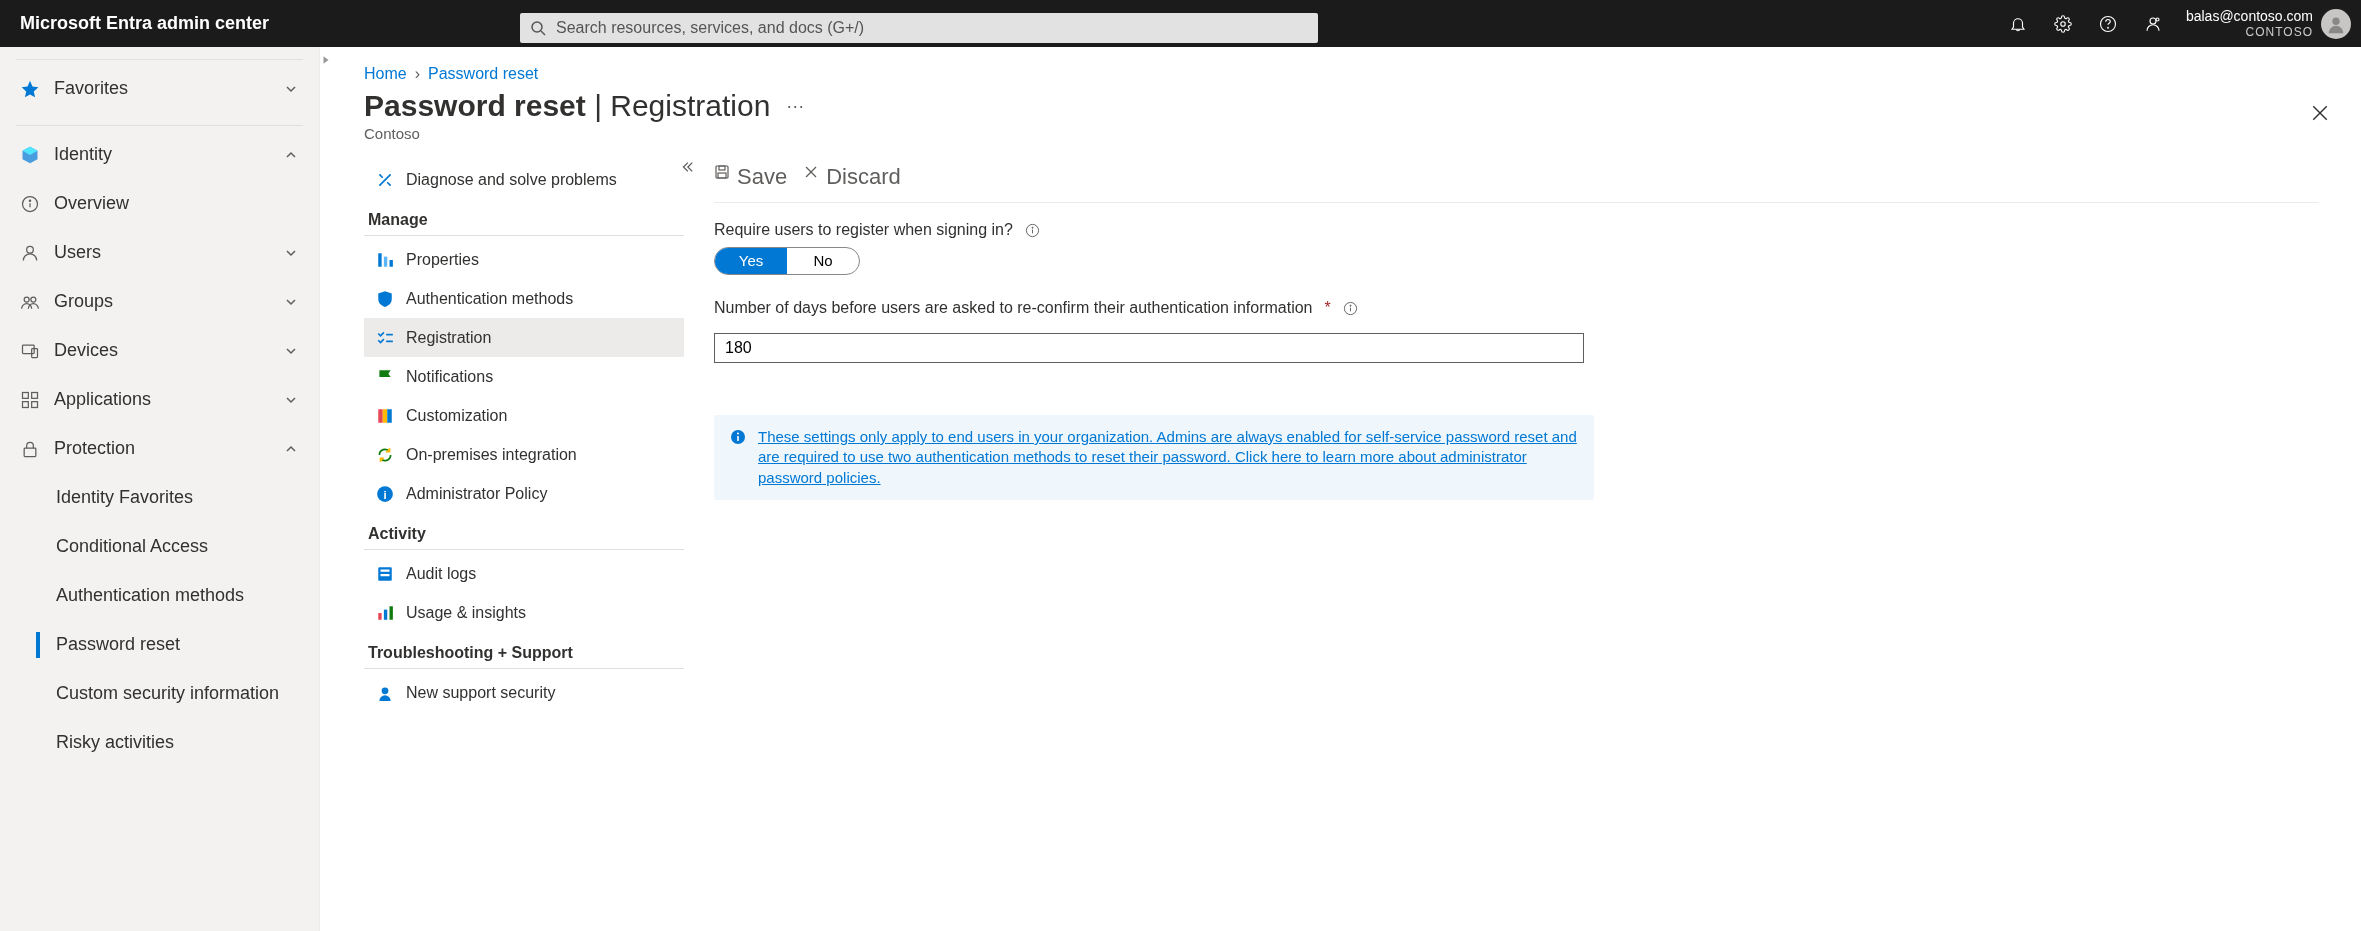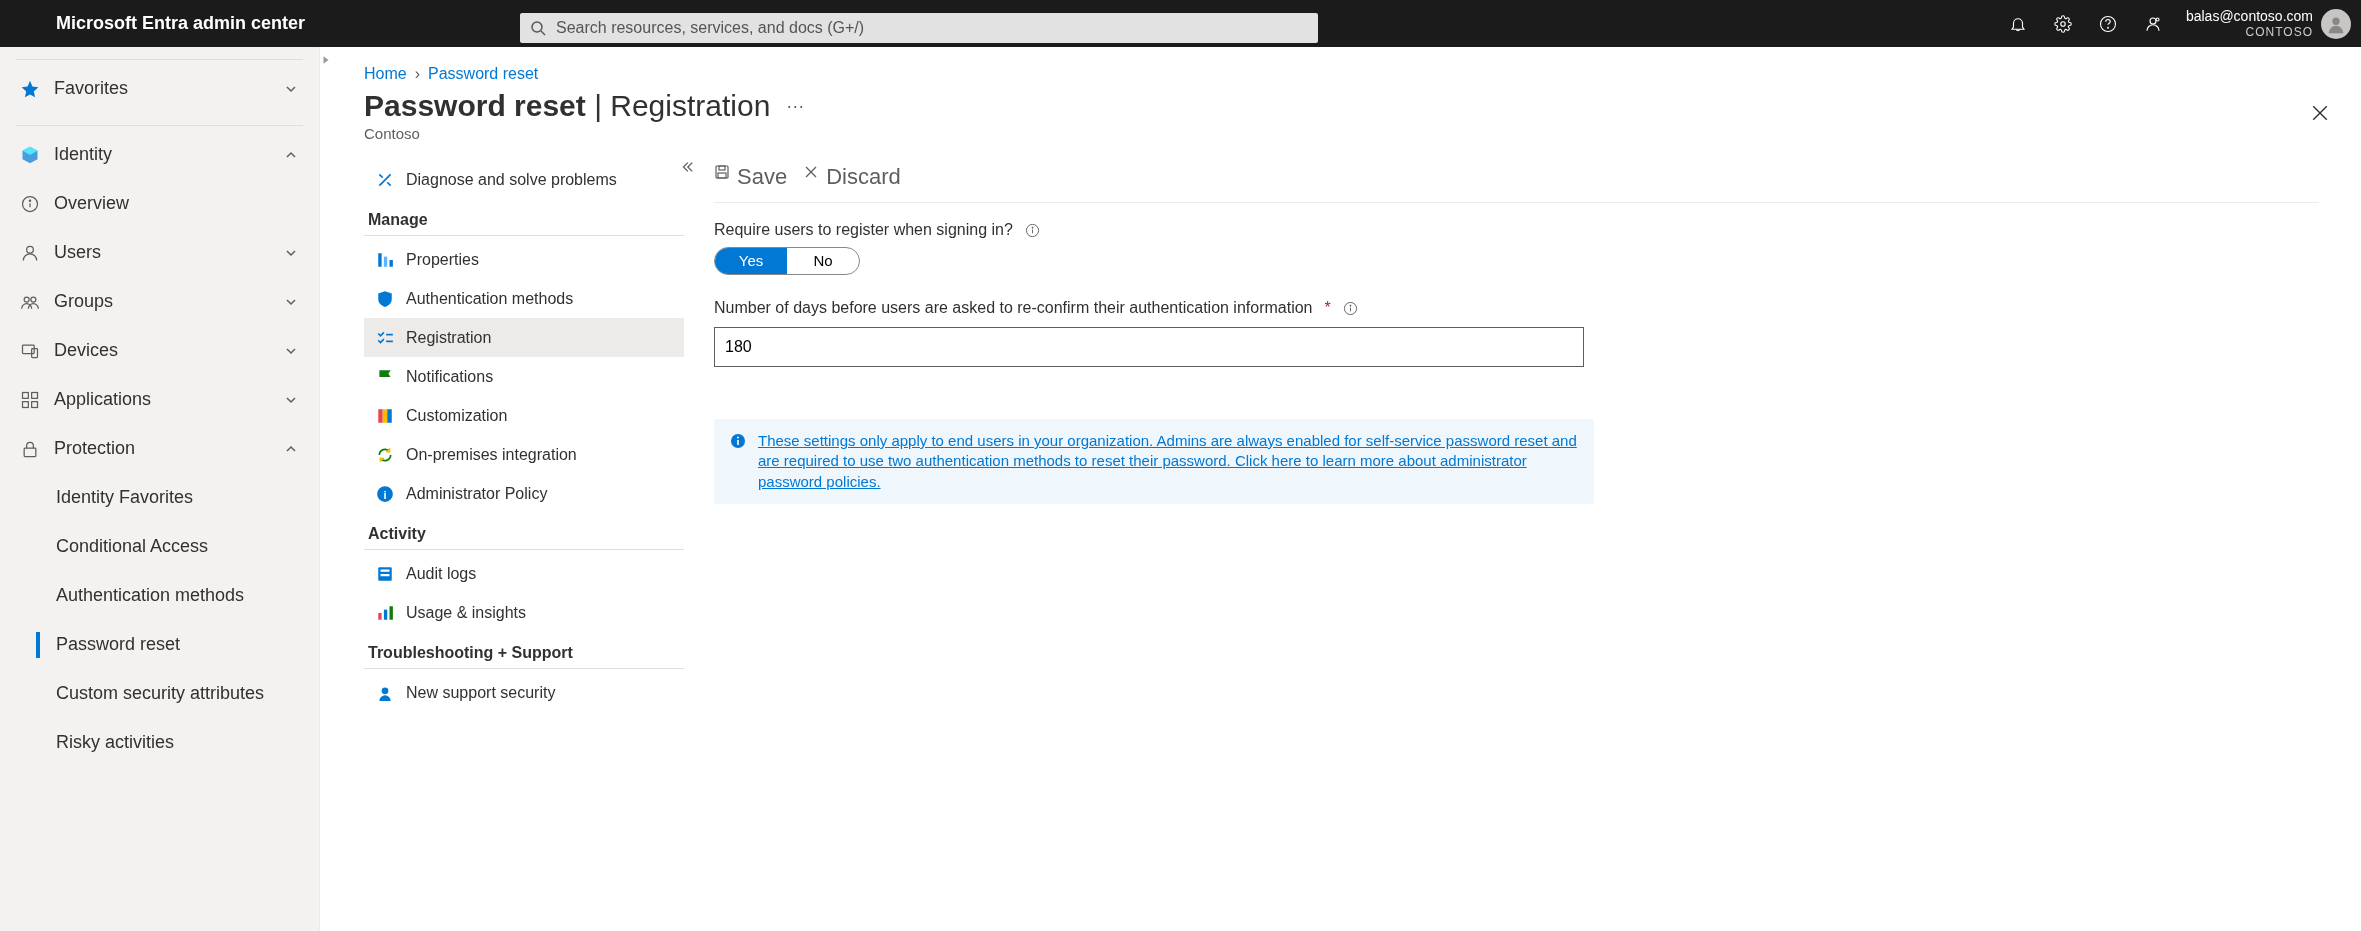--- a/index.html
+++ b/index.html
@@ -1,21 +1,21 @@
 <!DOCTYPE html>
 <html><head>
 <meta charset="utf-8">
 <style>
 * { box-sizing: border-box; margin: 0; padding: 0; font-family: "Segoe UI", -apple-system, sans-serif; }
 html, body { height: 100%; width: 100%; overflow: hidden; }
 body { display: flex; flex-direction: column; background: #fff; }
 
 
 .top-header { height: 47px; background: #1b1b1b; color: #fff; display: flex; align-items: center; position: relative; }
-.brand-region { width: 302px; height: 100%; background: #1b1b1b; display: flex; align-items: center; padding-left: 20px; font-size: 18px; font-weight: 600; margin-left: 36px; }
+.brand-region { width: 302px; height: 100%; background: #1b1b1b; display: flex; align-items: center; padding-left: 20px; font-size: 18px; font-weight: 600; }
 .search-wrap { position: absolute; left: 520px; width: 798px; margin-top: 8px; }
 .search-box { width: 100%; height: 30px; background: #e2e2e2; border: none; border-radius: 2px; padding: 0 12px 0 36px; font-size: 16px; color: #333; }
 .search-box::placeholder { color: #555; }
 .search-icon { position: absolute; left: 10px; top: 50%; transform: translateY(-50%); width: 16px; height: 16px; color: #555; }
 .header-right { position: absolute; right: 0; display: flex; align-items: center; height: 100%; }
 .header-icon { width: 45px; height: 47px; display: flex; align-items: center; justify-content: center; color: #fff; cursor: pointer; }
 .account-block { display: flex; align-items: center; padding: 0 10px; gap: 8px; }
 .account-text { text-align: right; font-size: 14px; line-height: 1.2; }
 .account-text .tenant { font-size: 12px; color: #ccc; letter-spacing: 1px; }
 .avatar { width: 30px; height: 30px; border-radius: 50%; background: #c8c6c4; display: flex; align-items: center; justify-content: center; }
@@ -72,21 +72,21 @@
 .toolbar-btn { display: flex; align-items: flex-start; gap: 7px; font-size: 22px; color: #605e5c; cursor: pointer; }
 
 .form-label { font-size: 16px; color: #323130; display: flex; align-items: center; gap: 12px; }
 .form-label .req { color: #a4262c; }
 .info-icon { width: 15px; height: 15px; color: #605e5c; }
 
 .toggle-group { display: inline-flex; border: 1px solid #8a8886; border-radius: 15px; height: 28px; margin-top: 8px; margin-bottom: 24px; overflow: hidden; }
 .toggle-opt { width: 72px; text-align: center; line-height: 26px; font-size: 15px; cursor: pointer; }
 .toggle-opt.selected { background: #0078d4; color: #fff; }
 
-.text-input { width: 870px; height: 40px; border: 1px solid #605e5c; padding: 0 10px; font-size: 16px; margin-top: 10px; }
+.text-input { width: 870px; height: 30px; border: 1px solid #605e5c; padding: 0 10px; font-size: 16px; margin-top: 16px; }
 
 .info-banner { margin-top: 52px; background: #eff6fc; padding: 12px 16px; display: flex; gap: 12px; border-radius: 2px; width: 880px; }
 .info-banner .banner-icon { width: 16px; height: 16px; flex-shrink: 0; margin-top: 2px; }
 .info-banner .banner-text { font-size: 15px; color: #0078d4; text-decoration: underline; line-height: 1.35; }
 
 .more-menu { font-size: 18px; color: #605e5c; cursor: pointer; padding: 0 4px; }
 </style>
 </head>
 <body>
 
@@ -261,21 +261,21 @@
       <div class="nav-item">
           <span>Conditional Access</span>
         </div>
       <div class="nav-item">
           <span>Authentication methods</span>
         </div>
       <div class="nav-item active">
           <span>Password reset</span>
         </div>
       <div class="nav-item">
-          <span>Custom security attributes</span>
+          <span>Custom security information</span>
         </div>
       <div class="nav-item">
           <span>Risky activities</span>
         </div>
     </div>
   </div>
 
   <div class="collapse-handle">
     <svg width="10" height="10" viewBox="0 0 16 16" fill="currentColor">
         <path d="M4 2l8 6-8 6z"></path>

